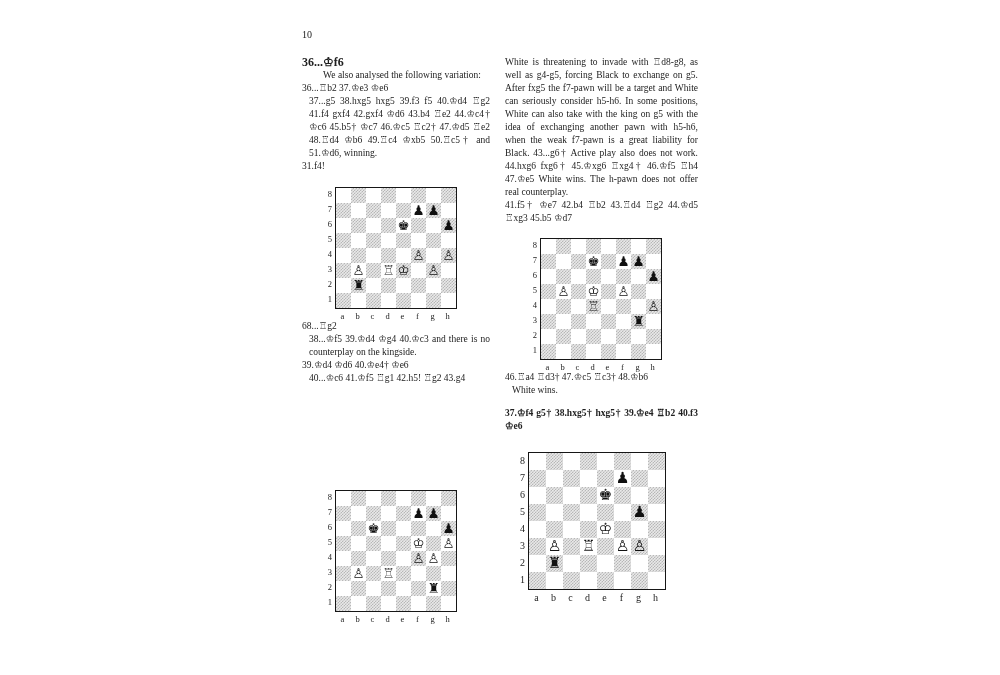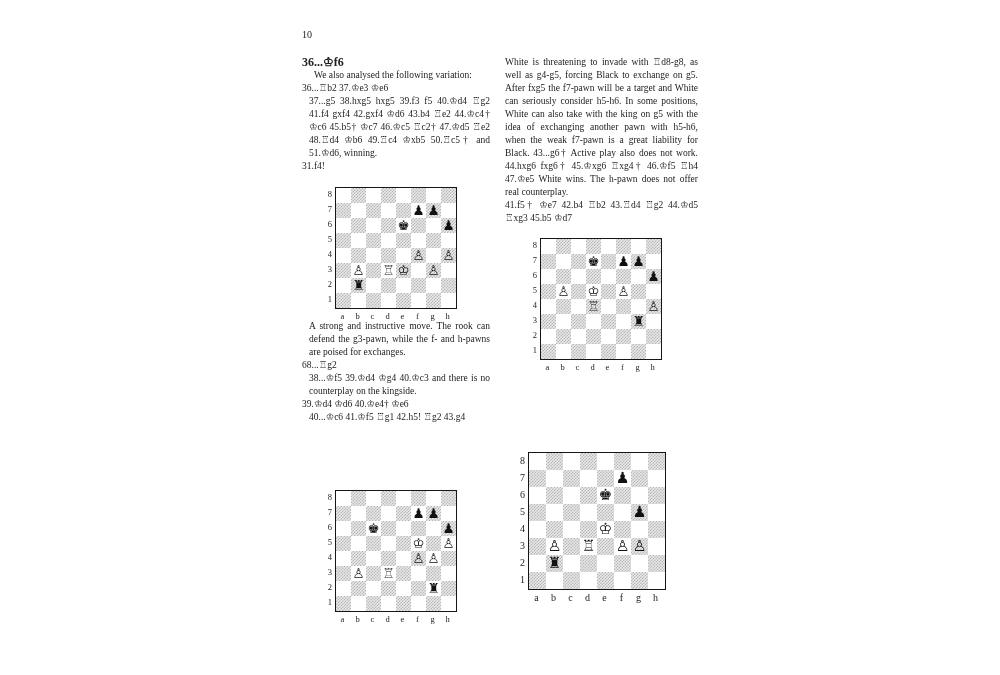--- a/index.html
+++ b/index.html
@@ -13,21 +13,21 @@
   }
   
   .pagenum{position:absolute;left:302px;top:29px;font-size:10px;}
   .header-title{position:absolute;left:302px;top:29px;width:396px;text-align:center;font-size:10px;letter-spacing:.2px;}
   
   .tblock{position:absolute;font-size:9.5px;line-height:13px;}
   .col-left{left:302px;width:188px;}
   .col-right{left:505px;width:193px;}
   .para{text-align:justify;}
   .bold{font-weight:bold;}
-  .indent-first{text-indent:12px;}
+  .indent-first{text-indent:12px;text-align:center;}
   .indent-block{margin-left:7px;}
   .gap-above{margin-top:10px;}
   
   .diagram{position:absolute;}
   .diag-row{display:flex;align-items:stretch;}
   .ranks{display:flex;flex-direction:column;width:11px;}
   .ranks span{height:var(--sq);line-height:var(--sq);text-align:right;padding-right:3px;font-size:var(--lbl);color:#1c1c1c;}
   .board{
     display:grid;
     grid-template-columns:repeat(8,var(--sq));
@@ -178,21 +178,20 @@
         <span>c</span>
         <span>d</span>
         <span>e</span>
         <span>f</span>
         <span>g</span>
         <span>h</span>
       </div>
     </div>
 
   <div class="tblock col-left" style="top:320px;">
-    <div class="para indent-block">A strong and instructive move. The rook can defend the g3-pawn, while the f- and h-pawns are poised for exchanges.</div>
     <div>68...♖g2</div>
     <div class="para indent-block">38...♔f5 39.♔d4 ♔g4 40.♔c3 and there is no counterplay on the kingside.</div>
     <div>39.♔d4 ♔d6 40.♔e4† ♔e6</div>
     <div class="indent-block">40...♔c6 41.♔f5 ♖g1 42.h5! ♖g2 43.g4</div>
   </div>
 
   <div class="diagram" style="left:324px;top:490px;--sq:15px;--lbl:8.5px;">
       <div class="diag-row">
         <div class="ranks">
           <span>8</span>
@@ -414,20 +413,25 @@
         <span>b</span>
         <span>c</span>
         <span>d</span>
         <span>e</span>
         <span>f</span>
         <span>g</span>
         <span>h</span>
       </div>
     </div>
 
+  <div class="tblock col-right" style="top:371px;">
+    <div>46.♖a4 ♖d3† 47.♔c5 ♖c3† 48.♔b6</div>
+    <div class="indent-block">White wins.</div>
+    <div class="para bold gap-above">37.♔f4 g5† 38.hxg5† hxg5† 39.♔e4 ♖b2 40.f3 ♔e6</div>
+  </div>
 
   <div class="diagram" style="left:517px;top:452px;--sq:17px;--lbl:10px;">
       <div class="diag-row">
         <div class="ranks">
           <span>8</span>
           <span>7</span>
           <span>6</span>
           <span>5</span>
           <span>4</span>
           <span>3</span>

